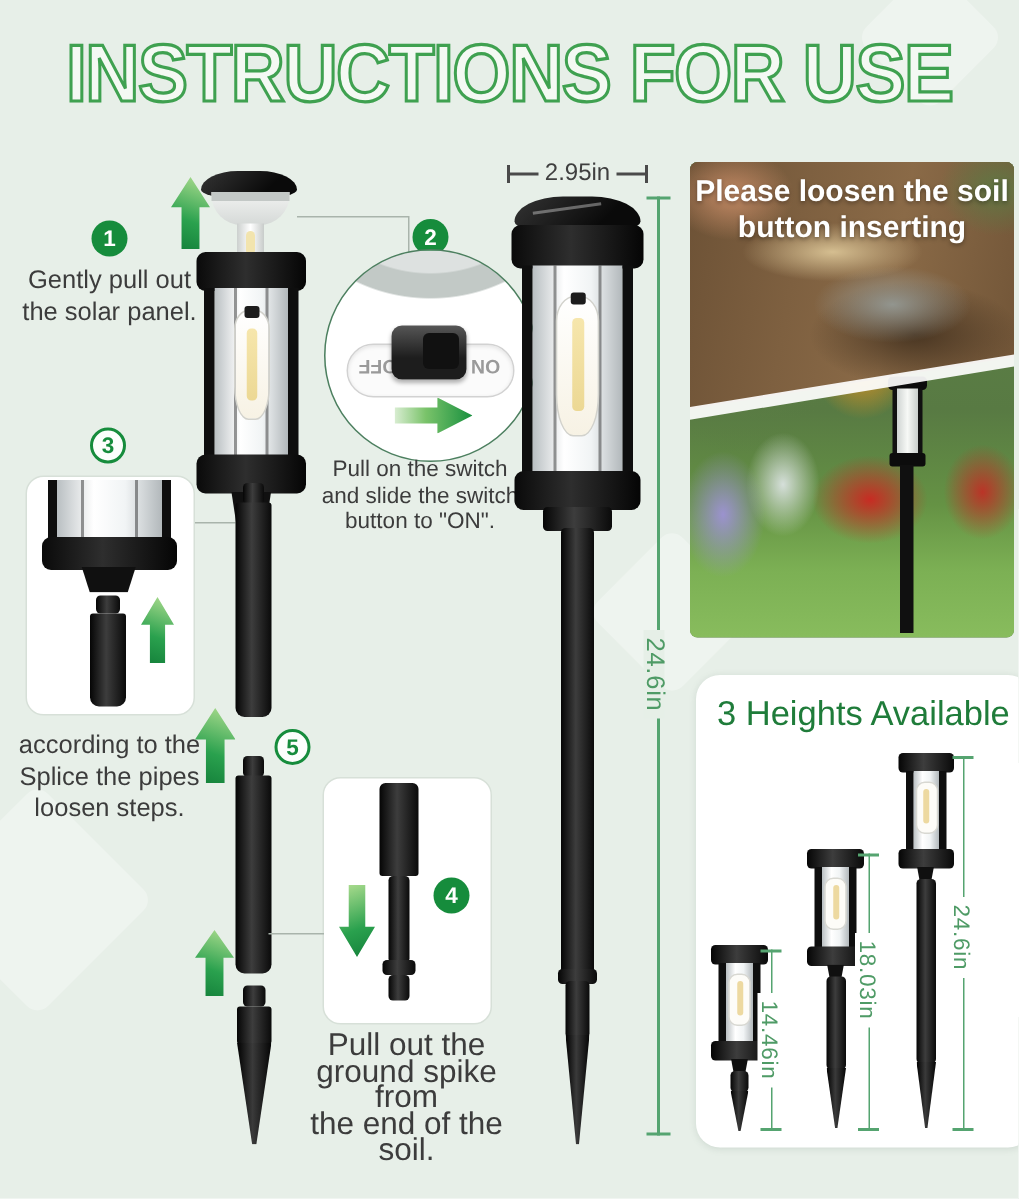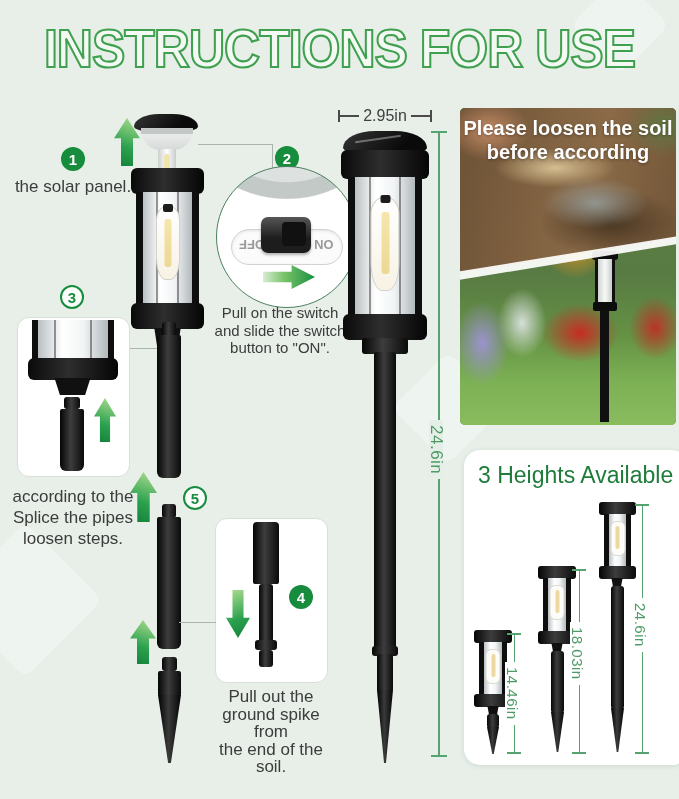--- a/index.html
+++ b/index.html
@@ -103,20 +103,21 @@
 <div class="canvas">
 
   <div class="wm" style="left:-30px;top:545px;width:110px;height:110px;"></div>
   <div class="wm" style="left:408px;top:368px;width:80px;height:80px;"></div>
   <div class="wm" style="left:585px;top:-10px;width:70px;height:70px;"></div>
 
   <div class="title">INSTRUCTIONS FOR USE</div>
 
   <div class="badge solid" style="left:61px;top:147px;">1</div>
   <div class="step-text" style="left:0;top:176px;width:146px;font-size:17px;line-height:21px;">
+    <div>Gently pull out</div>
     <div>the solar panel.</div>
   </div>
 
   <div class="arrow-up" style="left:114px;top:118px;width:26px;height:48px;"></div>
   <div class="cap" style="left:134px;top:114px;width:64px;height:18px;"></div>
   <div class="abs" style="left:141px;top:128px;width:52px;height:22px;background:linear-gradient(#f2f3f2,#d5d9d7);border-radius:0 0 20px 20px;"></div>
   <div class="abs" style="left:141px;top:128px;width:52px;height:6px;background:#c3c8c6;"></div>
   <div class="abs" style="left:158px;top:149px;width:18px;height:27px;background:linear-gradient(90deg,#ccd0ce,#ffffff 50%,#c8ccca);border-radius:0 0 5px 5px;"></div>
   <div class="abs" style="left:164px;top:154px;width:6px;height:16px;background:#f2e4ae;border-radius:3px;"></div>
 
@@ -177,21 +178,21 @@
   <div class="taper" style="left:158px;top:695px;width:23px;height:68px;"></div>
 
   <div class="step-box" style="left:215px;top:518px;width:113px;height:165px;"></div>
   <div class="lead" style="left:179px;top:622px;width:37px;height:1px;"></div>
   <div class="blk" style="left:253px;top:522px;width:26px;height:62px;border-radius:4px 4px 2px 2px;"></div>
   <div class="blk" style="left:259px;top:584px;width:14px;height:58px;"></div>
   <div class="blk" style="left:255px;top:640px;width:22px;height:10px;"></div>
   <div class="blk" style="left:259px;top:650px;width:14px;height:17px;"></div>
   <div class="arrow-down" style="left:226px;top:590px;width:24px;height:48px;"></div>
   <div class="badge solid" style="left:289px;top:585px;">4</div>
-  <div class="step-text" style="left:203px;top:688px;width:136px;font-size:17px;line-height:17.5px;">
+  <div class="step-text" style="left:203px;top:688px;width:136px;font-size:21px;line-height:17.5px;">
     <div>Pull out the</div>
     <div>ground spike from</div>
     <div>the end of the</div>
     <div>soil.</div>
   </div>
 
   <div class="abs" style="left:338px;top:108px;width:94px;height:16px;display:flex;align-items:center;">
     <div style="width:2px;height:12px;background:#4a4a4a;"></div>
     <div style="flex:1;height:1.5px;background:#4a4a4a;"></div>
     <div style="padding:0 4px;font-size:16px;color:#3f3f3f;">2.95in</div>
@@ -225,21 +226,21 @@
     <div class="garden"></div>
 
     <div class="abs" style="z-index:2;left:132px;top:143px;width:26px;height:9px;background:#0c0c0c;border-radius:3px;"></div>
     <div class="abs" style="z-index:2;left:135px;top:151px;width:20px;height:45px;background:linear-gradient(90deg,#cfd4d2,#f7f9f6 50%,#c9cecb);border-left:3px solid #111;border-right:3px solid #111;box-sizing:border-box;"></div>
     <div class="abs" style="z-index:2;left:133px;top:194px;width:24px;height:9px;background:#0c0c0c;border-radius:2px;"></div>
     <div class="abs" style="z-index:2;left:140px;top:202px;width:9px;height:112px;background:#101010;"></div>
     <div class="soil"></div>
     <div class="stripe"></div>
     <div class="caption">
       <div>Please loosen the soil</div>
-      <div>before according</div>
+      <div>button inserting</div>
     </div>
   </div>
 
   <div class="heights-card">
     <div class="hc-title">3 Heights Available</div>
   </div>
 
   <div class="blk" style="left:474px;top:630px;width:38px;height:13px;"></div>
   <div class="mglass" style="left:479px;top:642px;width:28px;height:53px;">
       <div class="mbulb"></div>

